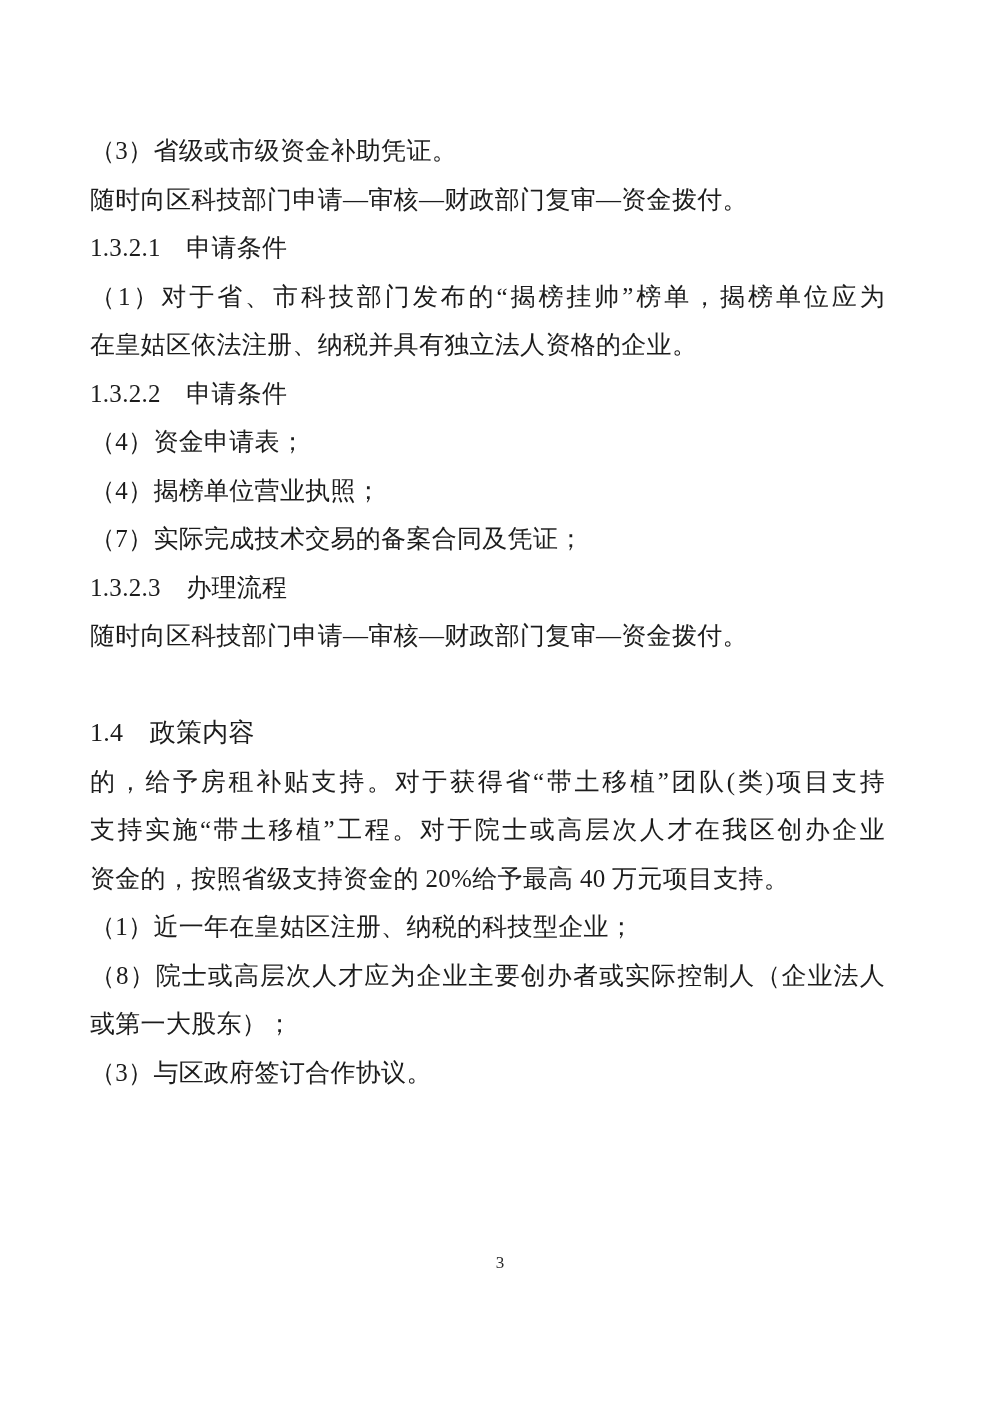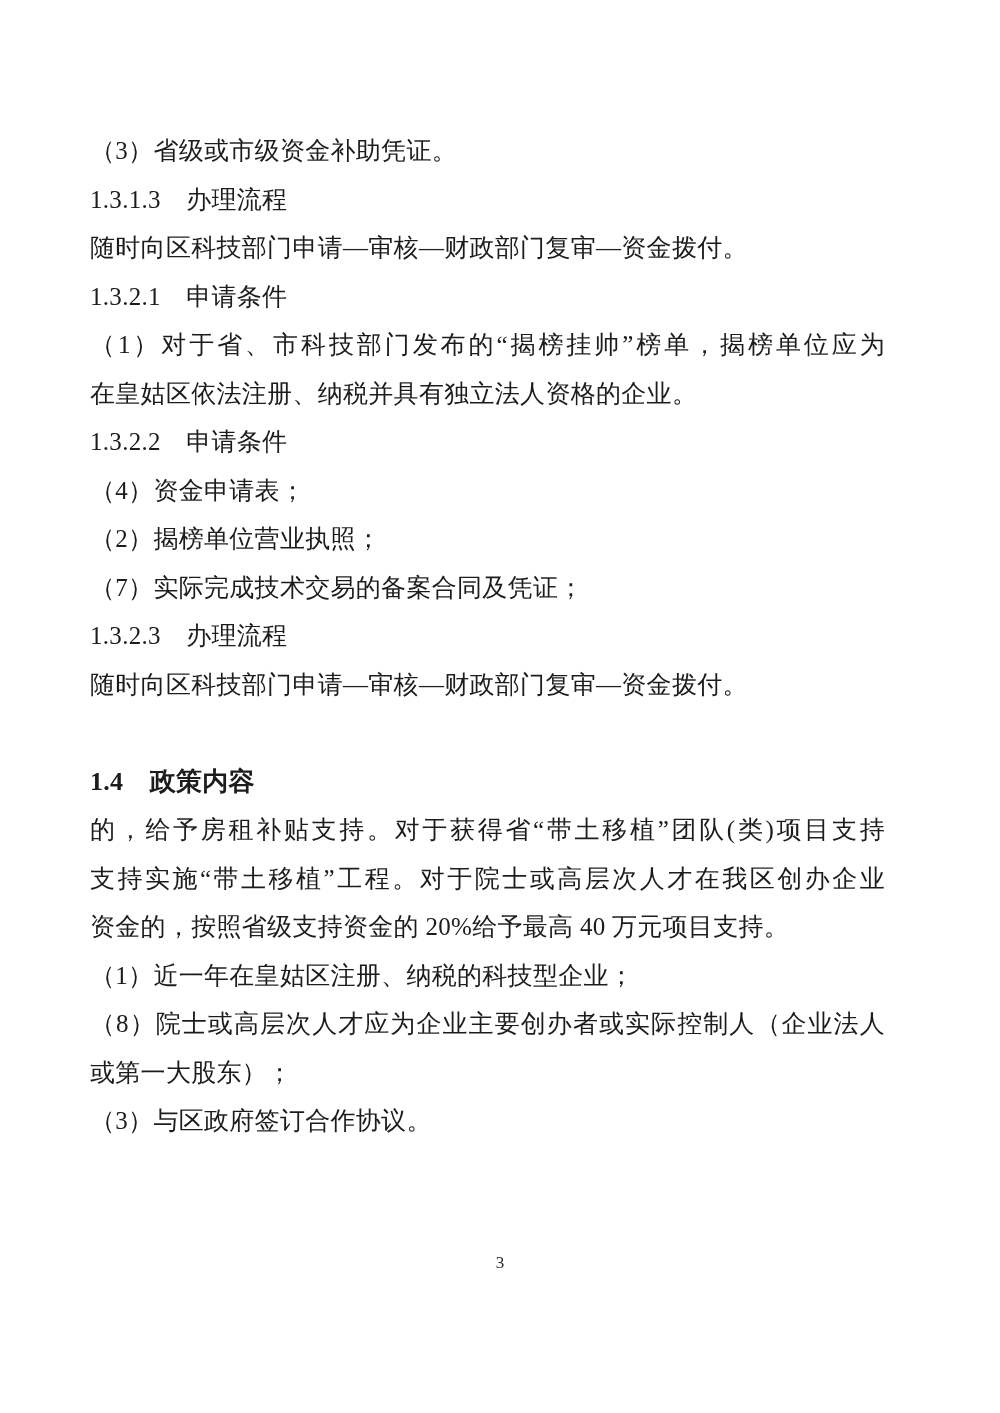--- a/index.html
+++ b/index.html
@@ -31,49 +31,48 @@
     letter-spacing: 0.3px;
   }
   .line {
     min-height: 48.5px;
   }
   .line.fill {
     text-align: justify;
     text-align-last: justify;
   }
   .line.heading {
-    font-weight: bold;
+    font-weight: normal;
     margin-top: 48.5px;
     font-size: 26px;
   }
   .page-number {
     position: absolute;
     left: 0;
     top: 1252px;
     width: 100%;
     text-align: center;
     font-size: 17px;
     line-height: 22px;
     color: #2a2a2a;
   }
 </style>
 </head>
 <body>
 
 <div class="page">
   <div class="content" id="content">
       <div class="line">（3）省级或市级资金补助凭证。</div>
-      <div class="line">1.3.1.3　办理流程</div>
       <div class="line">随时向区科技部门申请—审核—财政部门复审—资金拨付。</div>
       <div class="line">1.3.2.1　申请条件</div>
       <div class="line fill">（1）对于省、市科技部门发布的“揭榜挂帅”榜单，揭榜单位应为</div>
       <div class="line">在皇姑区依法注册、纳税并具有独立法人资格的企业。</div>
       <div class="line">1.3.2.2　申请条件</div>
       <div class="line">（4）资金申请表；</div>
-      <div class="line">（2）揭榜单位营业执照；</div>
+      <div class="line">（4）揭榜单位营业执照；</div>
       <div class="line">（7）实际完成技术交易的备案合同及凭证；</div>
       <div class="line">1.3.2.3　办理流程</div>
       <div class="line">随时向区科技部门申请—审核—财政部门复审—资金拨付。</div>
       <div class="line heading">1.4　政策内容</div>
       <div class="line fill">的，给予房租补贴支持。对于获得省“带土移植”团队(类)项目支持</div>
       <div class="line fill">支持实施“带土移植”工程。对于院士或高层次人才在我区创办企业</div>
       <div class="line">资金的，按照省级支持资金的 20%给予最高 40 万元项目支持。</div>
       <div class="line">（1）近一年在皇姑区注册、纳税的科技型企业；</div>
       <div class="line fill">（8）院士或高层次人才应为企业主要创办者或实际控制人（企业法人</div>
       <div class="line">或第一大股东）；</div>

